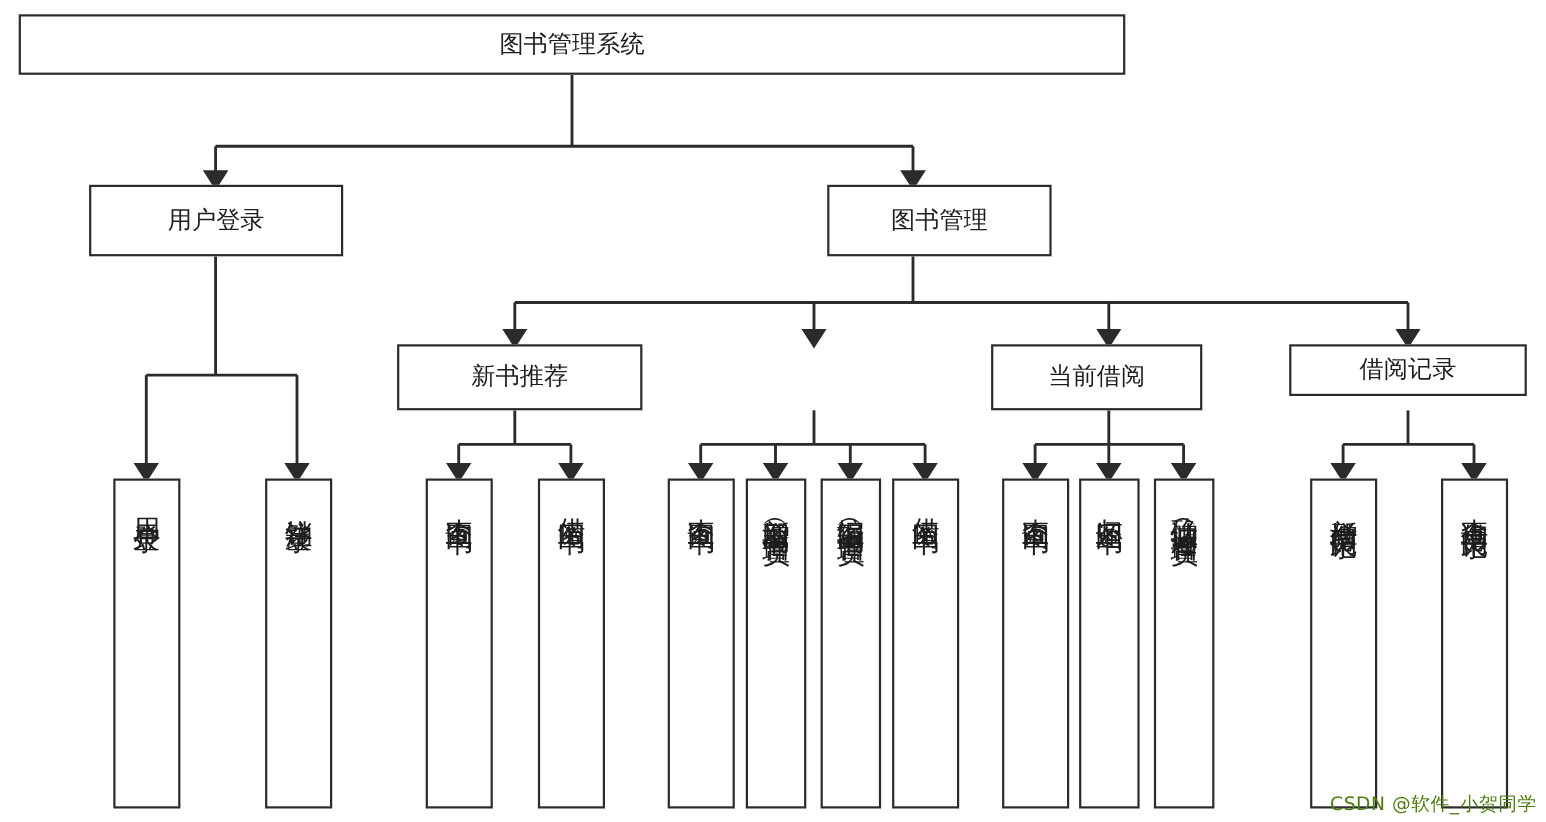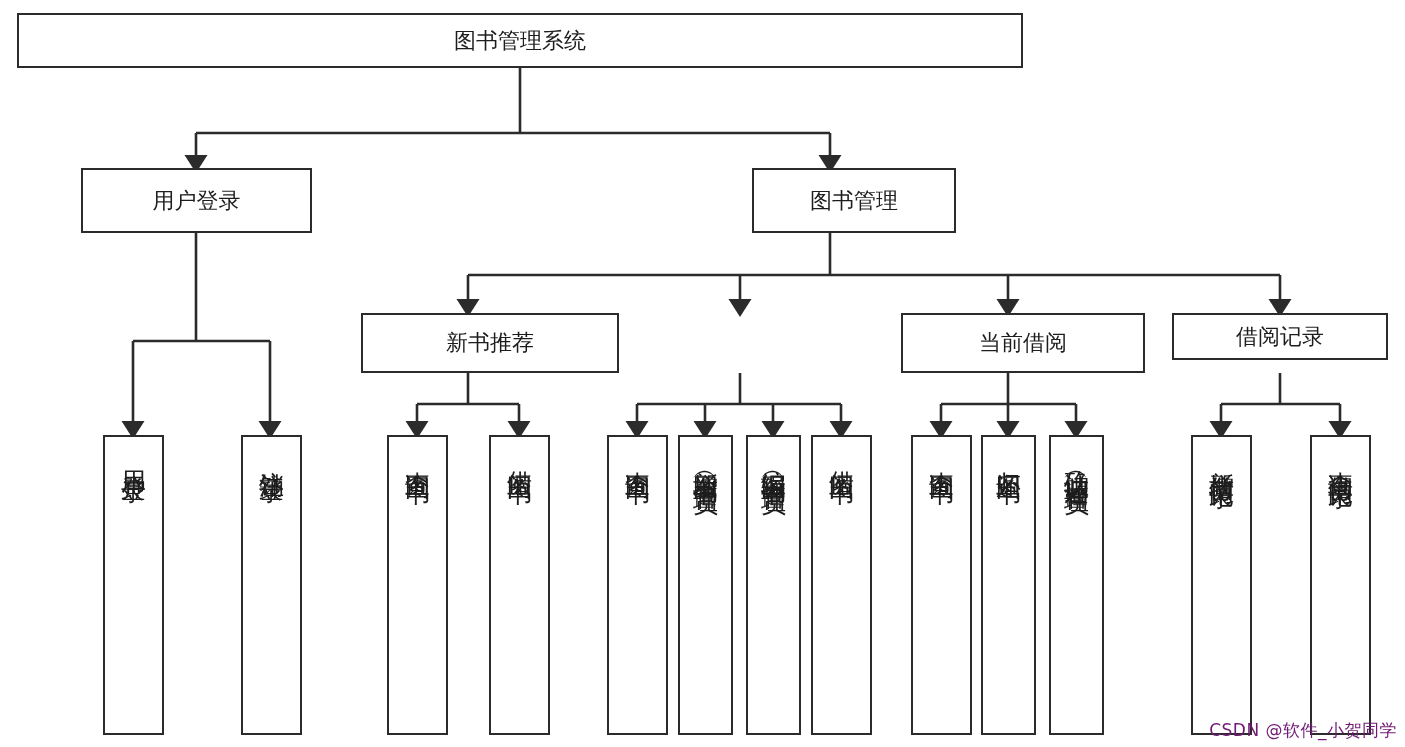--- a/index.html
+++ b/index.html
@@ -55,21 +55,21 @@
     text-orientation: upright;
     font-size: 25px;
     letter-spacing: 3px;
     line-height: 1;
   }
   #watermark {
     position: absolute;
     right: 8px;
     bottom: 5px;
     font-size: 17px;
-    color: #701a75;
+    color: #4d7c0f;
     white-space: nowrap;
     z-index: 3;
     letter-spacing: 0.5px;
   }
 </style>
 </head>
 <body>
 
 <div id="diagram-root">
 
@@ -130,24 +130,24 @@
     <span class="node-label">图书管理系统</span>
   </div>
 
   <div class="node horizontal" style="left:81px; top:168px; width:231px; height:65px;">
     <span class="node-label">用户登录</span>
   </div>
   <div class="node horizontal" style="left:712px; top:168px; width:204px; height:65px;margin-left:40px;">
     <span class="node-label">图书管理</span>
   </div>
 
-  <div class="node horizontal" style="left:361px; top:313px; width:258px; height:60px;">
+  <div class="node horizontal" style="left:361px; top:313px; width:223px; height:60px;">
     <span class="node-label">新书推荐</span>
   </div>
-  <div class="node horizontal" style="left:901px; top:313px; width:244px; height:60px;">
+  <div class="node horizontal" style="left:901px; top:313px; width:192px; height:60px;">
     <span class="node-label">当前借阅</span>
   </div>
   <div class="node horizontal" style="left:1172px; top:313px; width:216px; height:47px;">
     <span class="node-label">借阅记录</span>
   </div>
 
   <div class="node vertical" style="left:103px; top:435px; width:61px; height:300px;">
     <span class="node-label">用户登录</span>
   </div>
   <div class="node vertical" style="left:241px; top:435px; width:61px; height:300px;">

